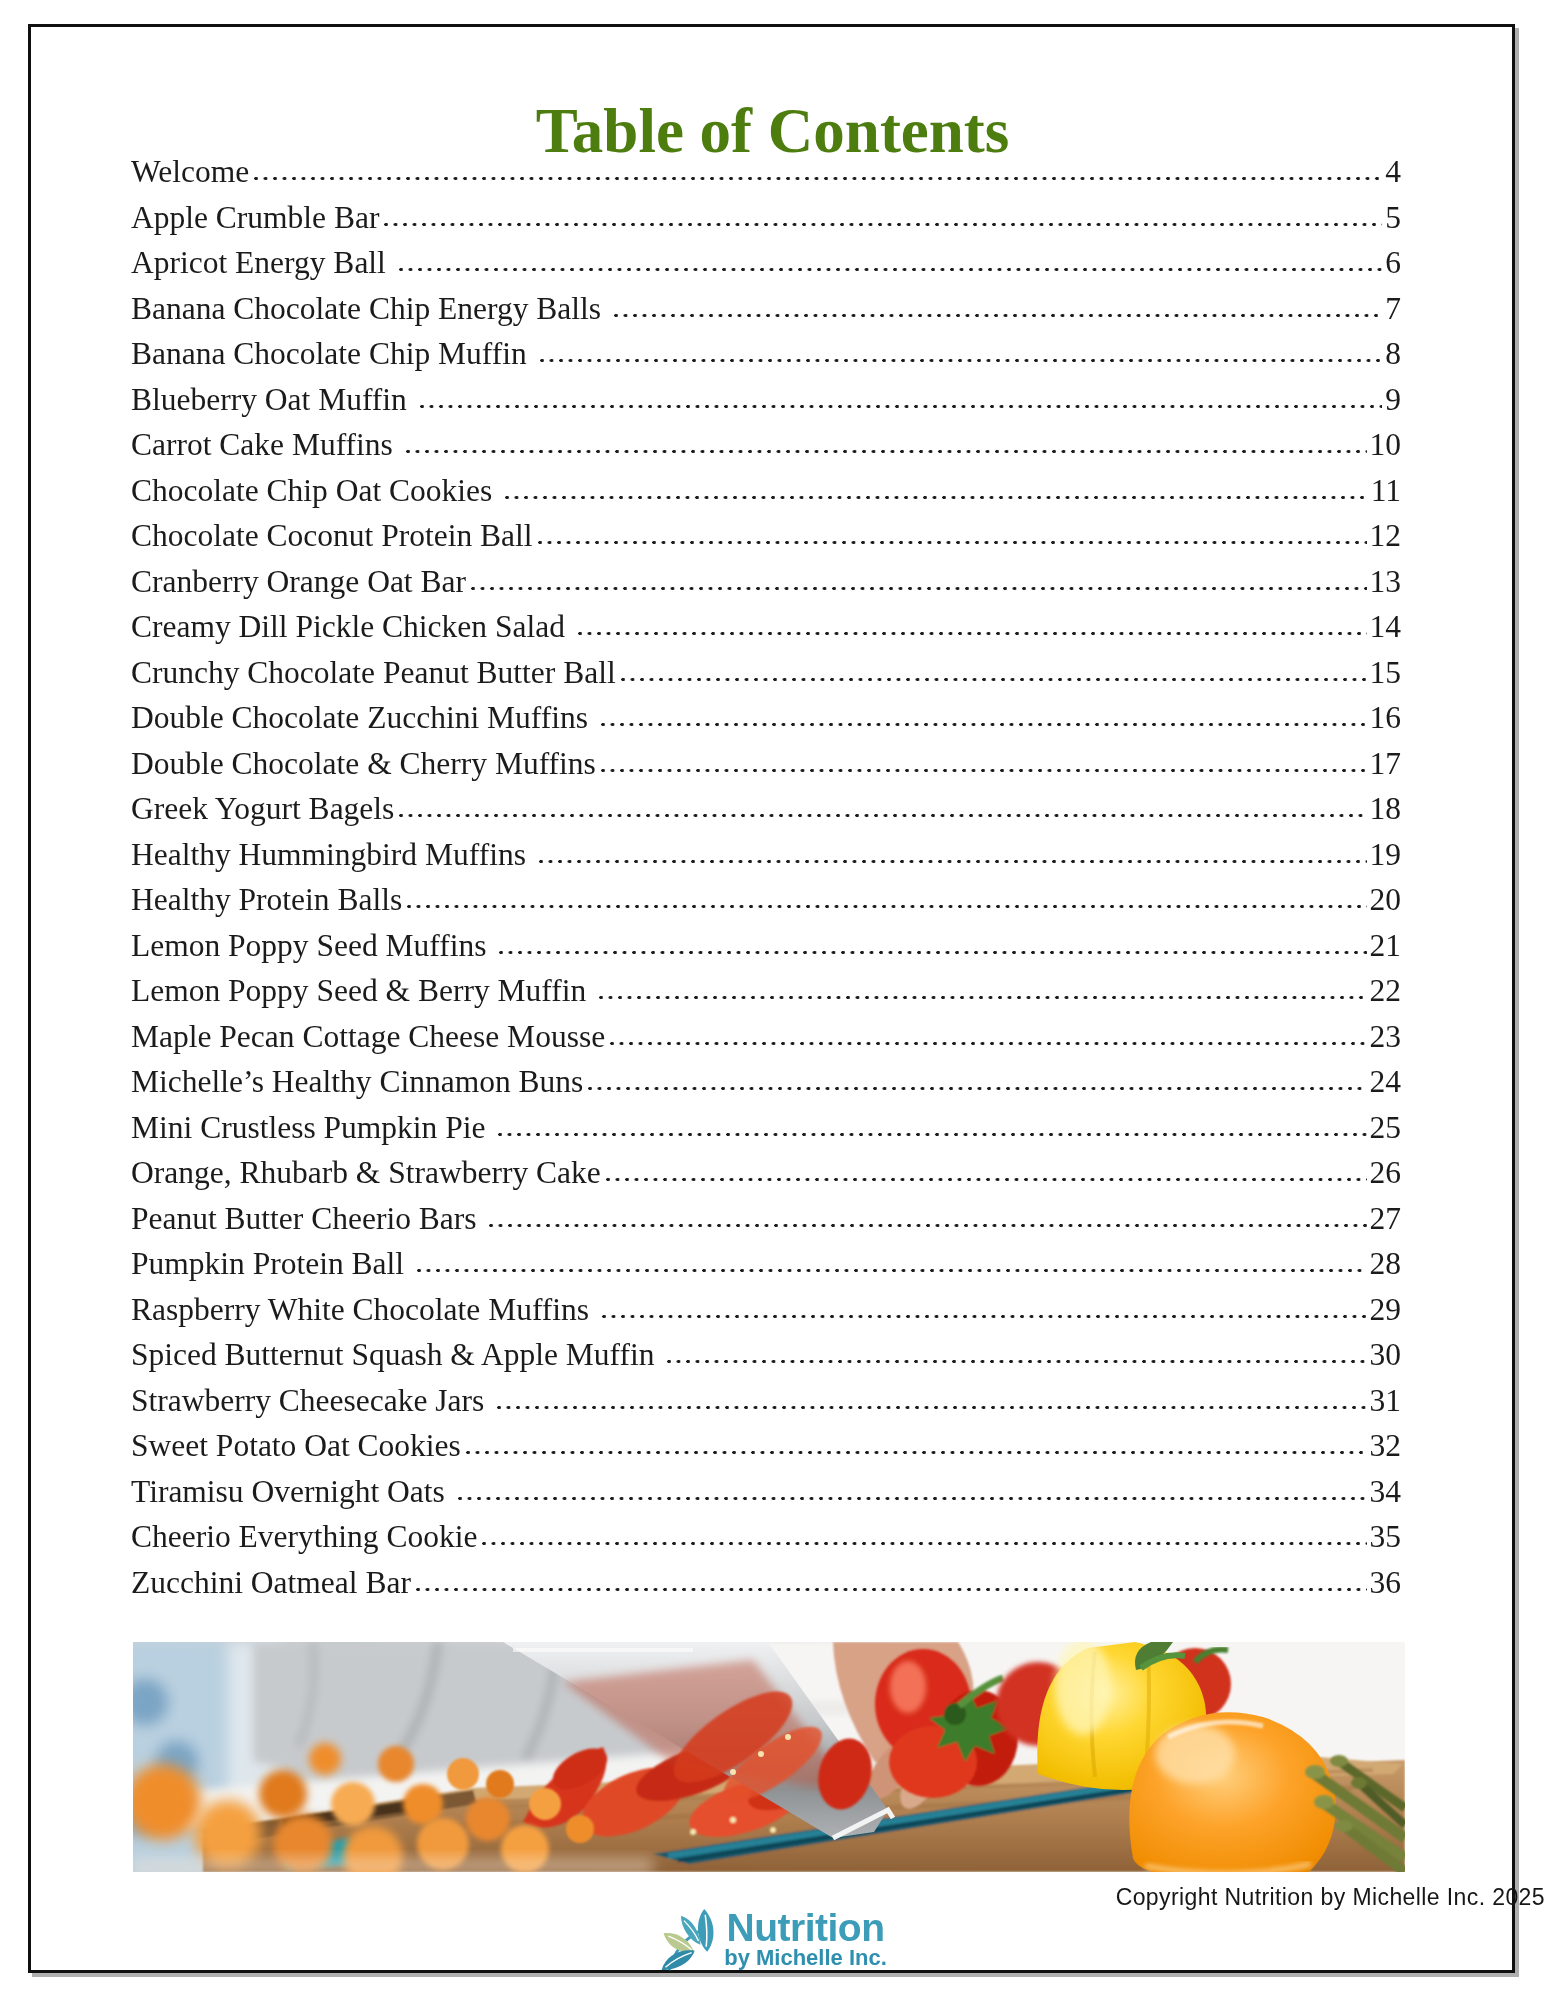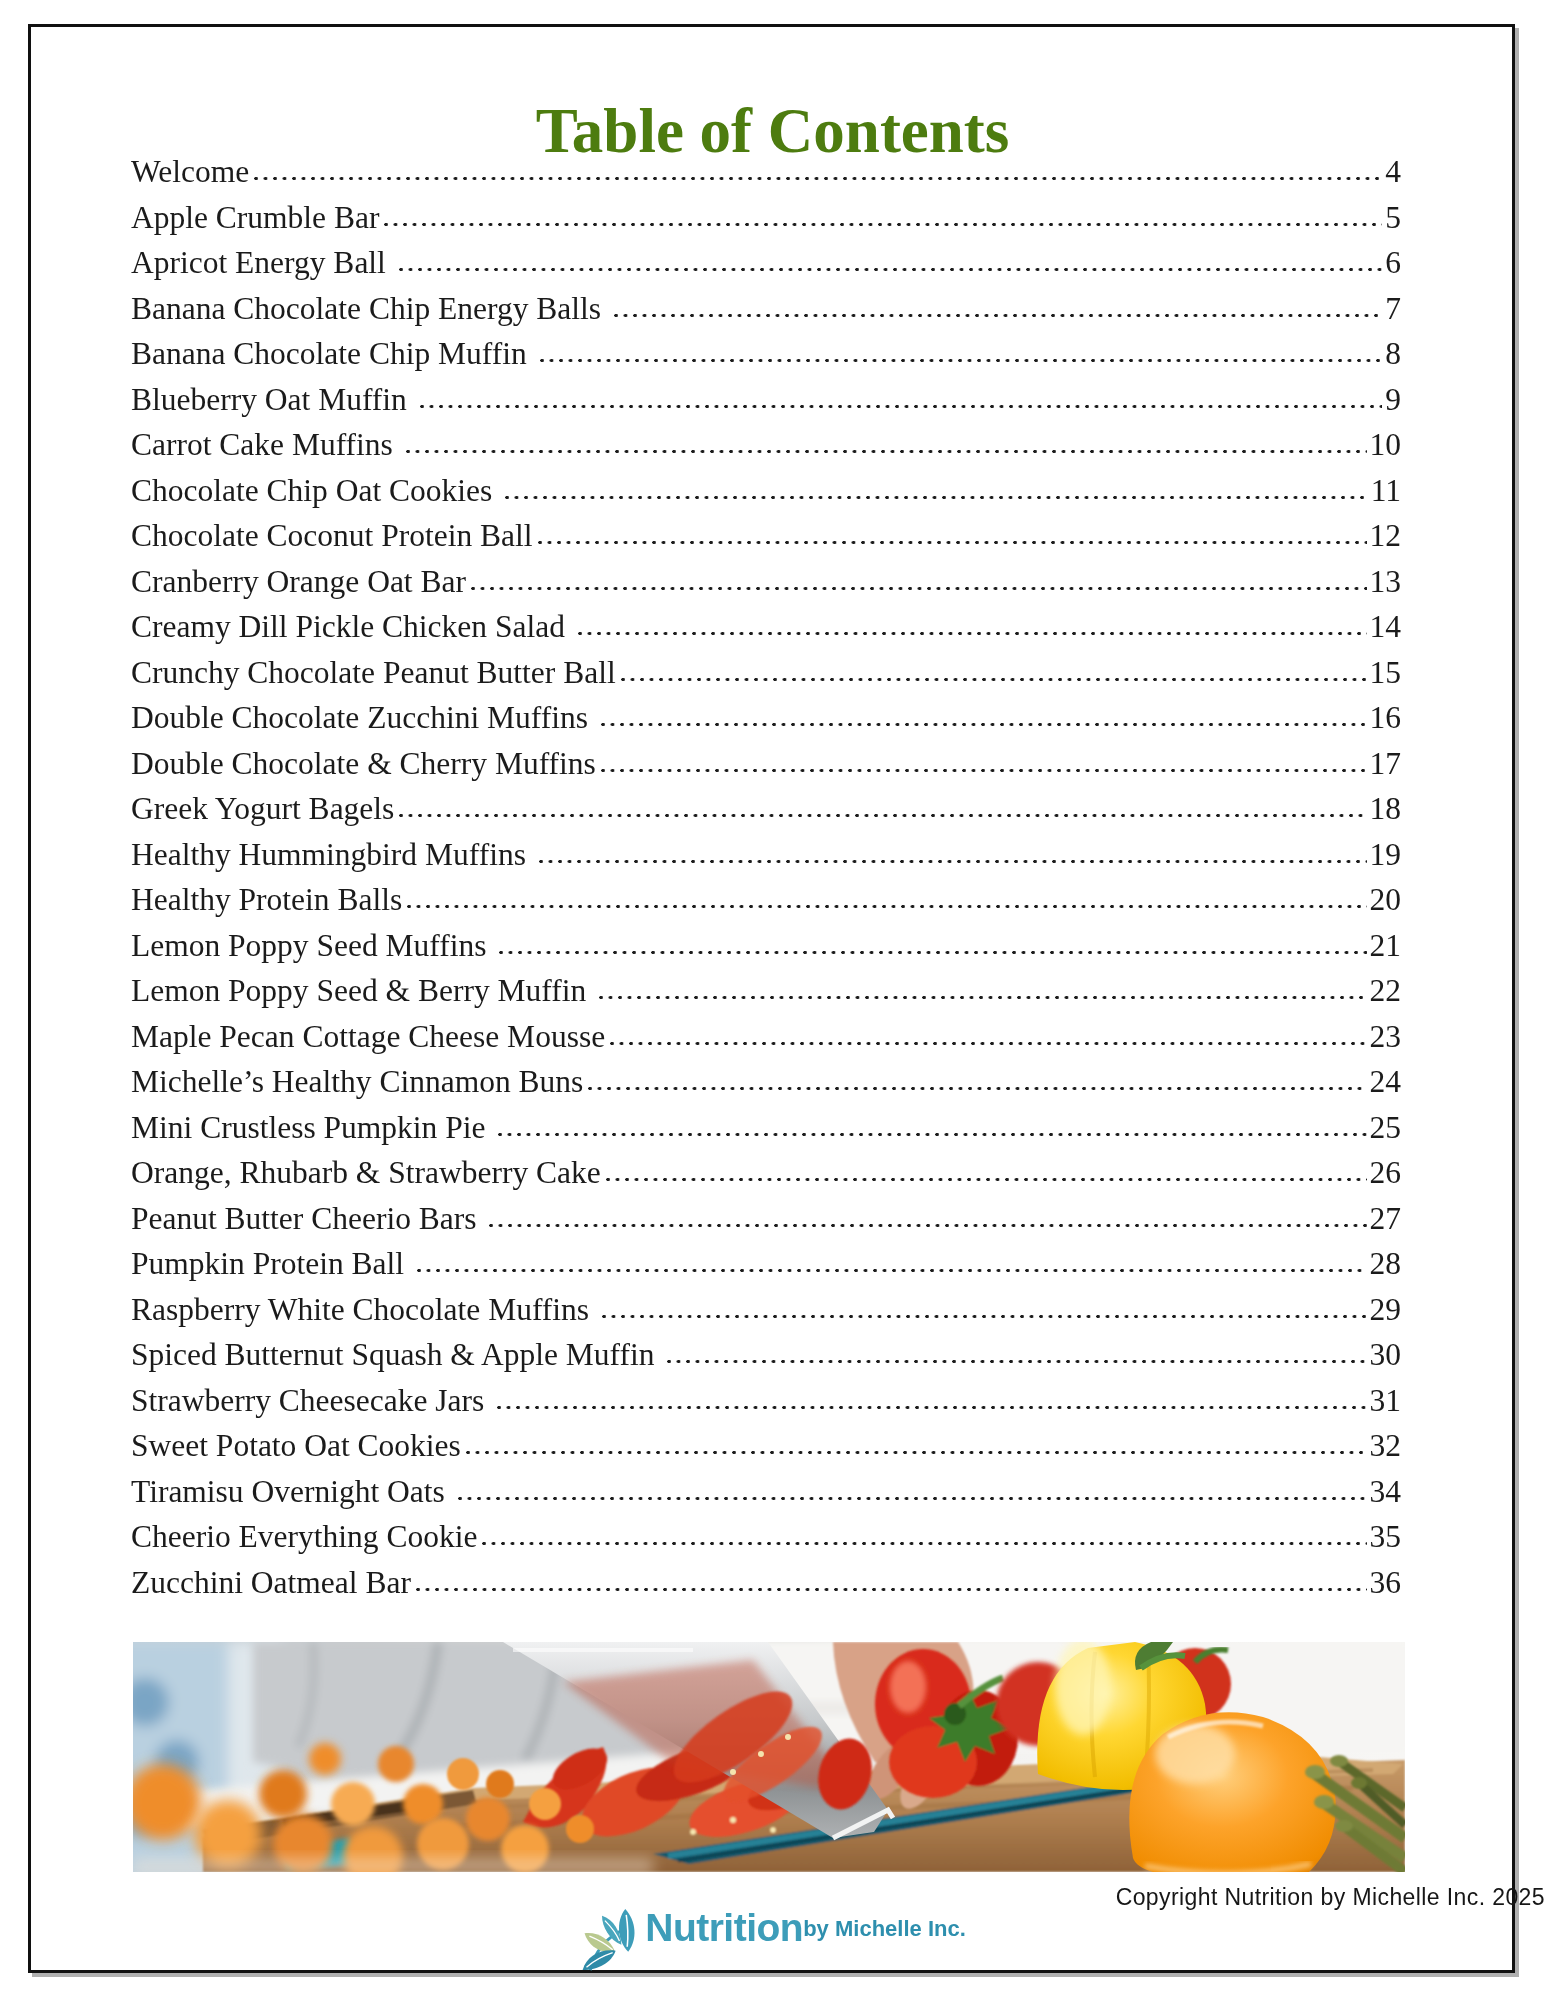--- a/index.html
+++ b/index.html
@@ -34,21 +34,21 @@
   .photo svg{display:block;width:1272px;height:230px;}
   .copyright{
     position:absolute;top:1884px;left:0;width:100%;text-align:right;
     font-family:"Liberation Sans", sans-serif;font-size:23px;letter-spacing:.4px;color:#161616;
   }
   .logo{
     position:absolute;top:1908px;left:50%;transform:translateX(-50%);
     display:flex;align-items:flex-start;height:64px;
   }
   .logo-icon{width:64px;height:64px;flex:0 0 auto;}
-  .logo-text{margin-left:2px;display:flex;flex-direction:row;align-items:center;}
+  .logo-text{margin-left:2px;display:flex;flex-direction:column;align-items:center;}
   .logo-name{
     font-family:"Liberation Sans", sans-serif;font-weight:bold;font-size:39px;line-height:40px;
     letter-spacing:-.5px;color:#3d9db9;
   }
   .logo-sub{
     font-family:"Liberation Sans", sans-serif;font-weight:bold;font-size:22px;line-height:17px;
     color:#2e8fae;margin-top:1px;
   }
 </style>
 </head>

